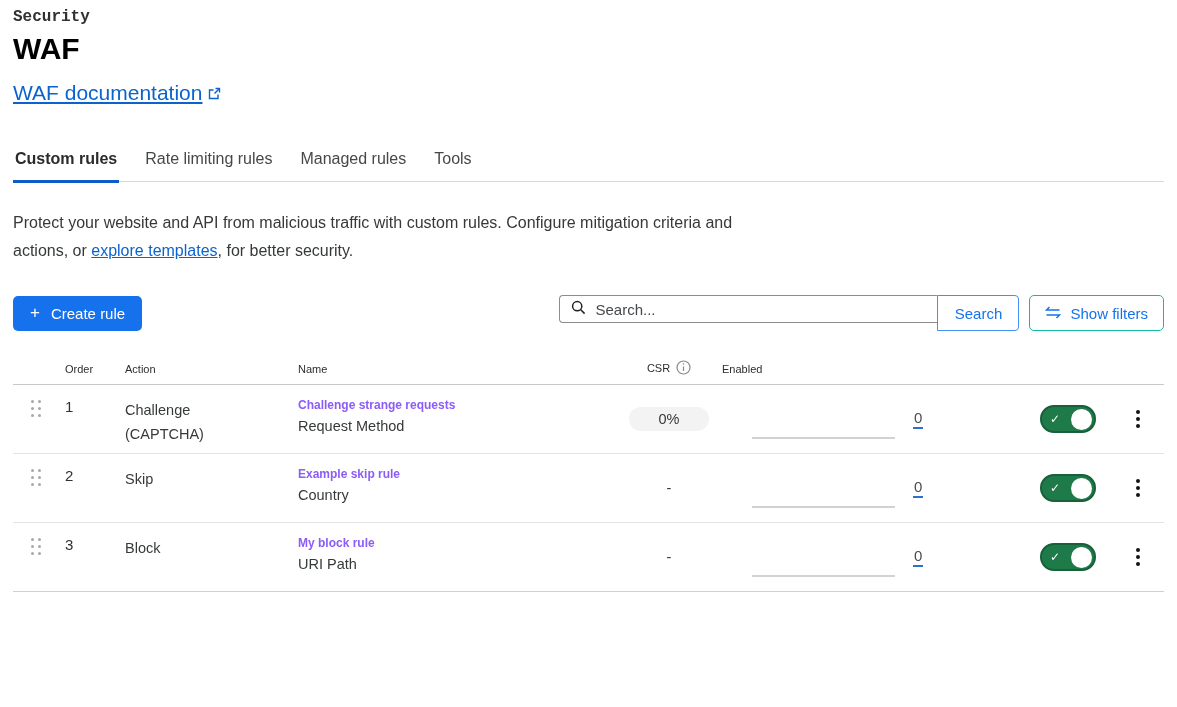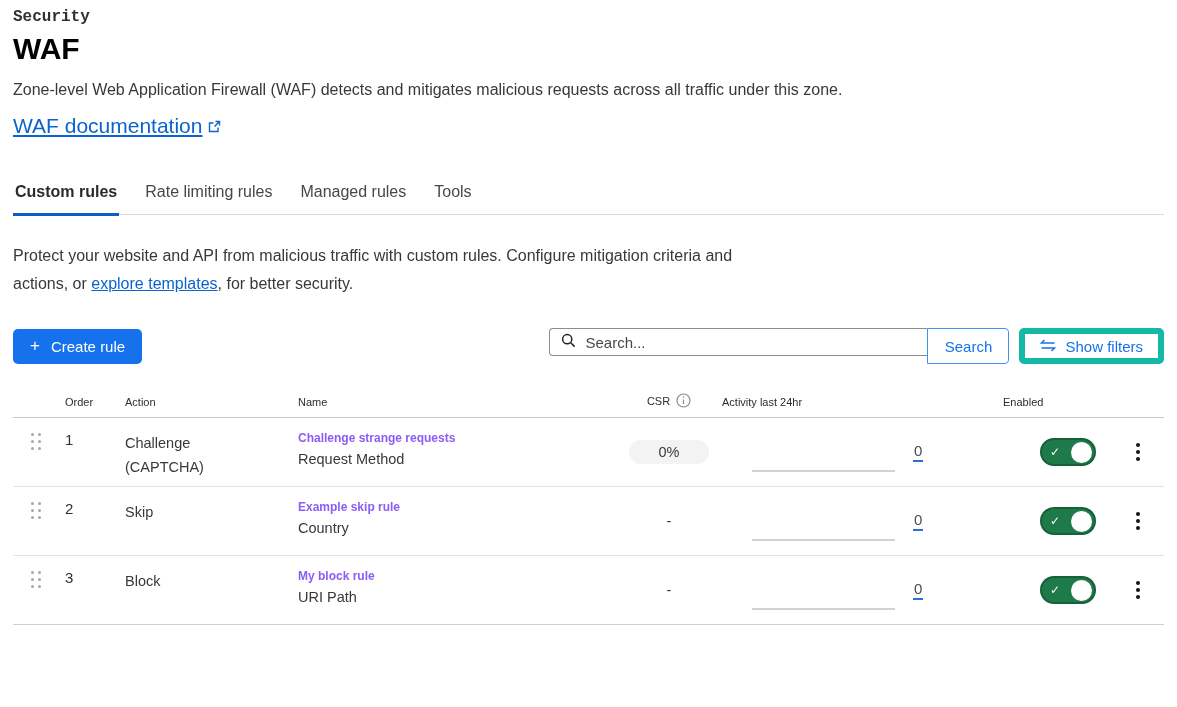--- a/index.html
+++ b/index.html
@@ -35,21 +35,21 @@
   .create-btn .plus { font-size: 17px; font-weight: 400; }
   .search-group { display: flex; align-items: stretch; }
   .search-box { display: flex; align-items: center; gap: 9px; width: 378px; height: 28px;
     border: 1px solid #8d8d8d; border-right: none; border-radius: 4px 0 0 4px; padding: 0 11px; }
   .search-box input { border: none; outline: none; flex: 1; font-size: 15px; font-family: inherit;
     color: #36393a; background: transparent; }
   .search-box input::placeholder { color: #45484b; }
   .search-btn { width: 82px; background: #fff; border: 1px solid #4191f5; color: #1672ec;
     border-radius: 0 4px 4px 0; font-size: 15px; font-family: inherit; cursor: pointer; }
   .filters-btn { margin-left: 10px; display: flex; align-items: center; gap: 9px; height: 36px;
-    background: #fff; border: 6px solid #14b8a6; color: #1672ec; border-radius: 5px;
+    background: #fff; border: 1px solid #14b8a6; color: #1672ec; border-radius: 5px;
     padding: 0 15px; font-size: 15px; font-family: inherit; cursor: pointer; }
 
   .table { margin-top: 23px; }
   .thead, .trow { display: grid; grid-template-columns: 46px 60px 173px 330px 94px 281px 115px 1fr; }
   .thead { align-items: end; padding: 6px 0 9px; border-bottom: 1px solid #c9c9c9;
     font-size: 11px; color: #2d2d2d; }
   .th { padding-left: 6px; }
   .th-csr { display: flex; align-items: center; justify-content: center; gap: 6px; padding-left: 0; }
   .info-icon { display: inline-flex; cursor: pointer; }
 
@@ -81,21 +81,20 @@
     gap: 3px; padding: 6px; cursor: pointer; }
   .cell-menu i { width: 4px; height: 4px; border-radius: 50%; background: #141414; }
 </style>
 </head>
 <body>
 
 <div class="page">
 
   <div class="breadcrumb">Security</div>
   <h1 class="page-title">WAF</h1>
-  <p class="page-desc">Zone-level Web Application Firewall (WAF) detects and mitigates malicious requests across all traffic under this zone.</p>
 
   <a class="doc-link">
     <span>WAF documentation</span>
     <span class="ext">
       <svg width="13" height="13" viewBox="0 0 13 13" fill="none" stroke="#0b63ce" stroke-width="1.4">
         <path d="M10 7.5 V11.5 H1.5 V3 H5.5"></path>
         <path d="M7.5 1.5 H11.5 V5.5"></path>
         <path d="M11 2 L6.5 6.5"></path>
       </svg>
     </span>
@@ -148,21 +147,20 @@
       <div class="th th-csr">
         <span>CSR</span>
         <span class="info-icon">
           <svg width="15" height="15" viewBox="0 0 15 15" fill="none" stroke="#8a8a8a" stroke-width="1.2">
             <circle cx="7.5" cy="7.5" r="6.5"></circle>
             <line x1="7.5" y1="6.5" x2="7.5" y2="11"></line>
             <circle cx="7.5" cy="4" r="0.8" fill="#8a8a8a" stroke="none"></circle>
           </svg>
         </span>
       </div>
-      <div class="th">Activity last 24hr</div>
       <div class="th">Enabled</div>
       <div class="th"></div>
     </div>
 
     <div class="trow">
       <div class="cell-handle">
         <span class="drag">
             <i></i>
             <i></i>
             <i></i>

